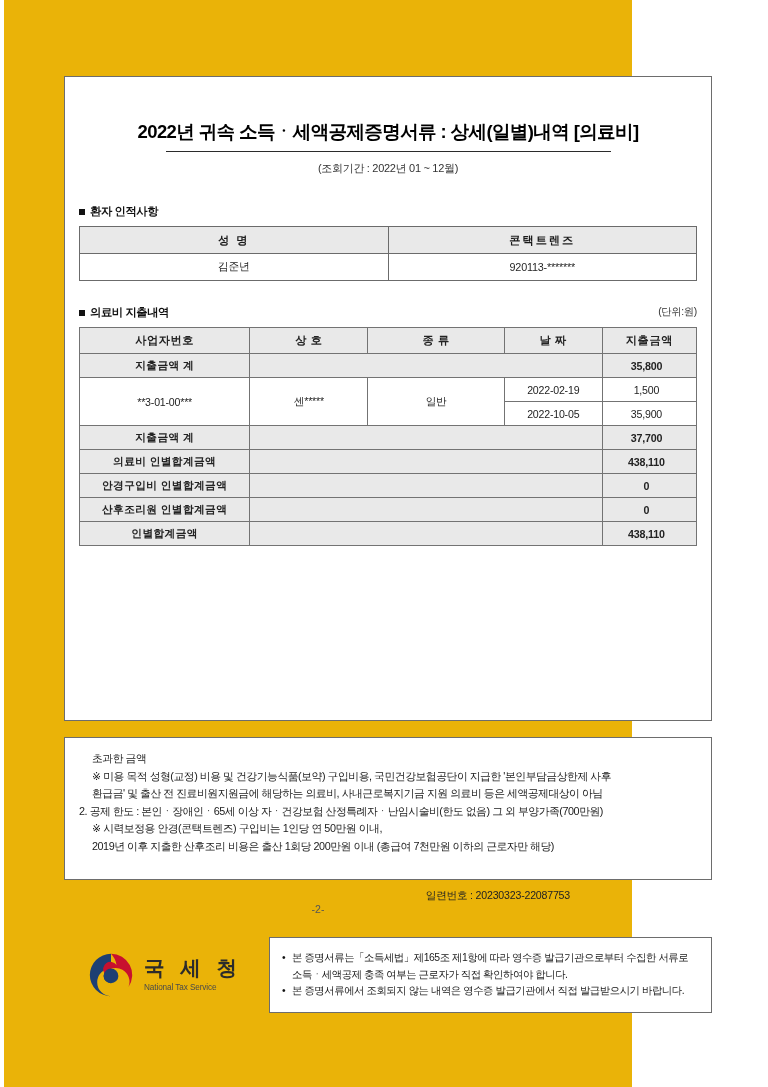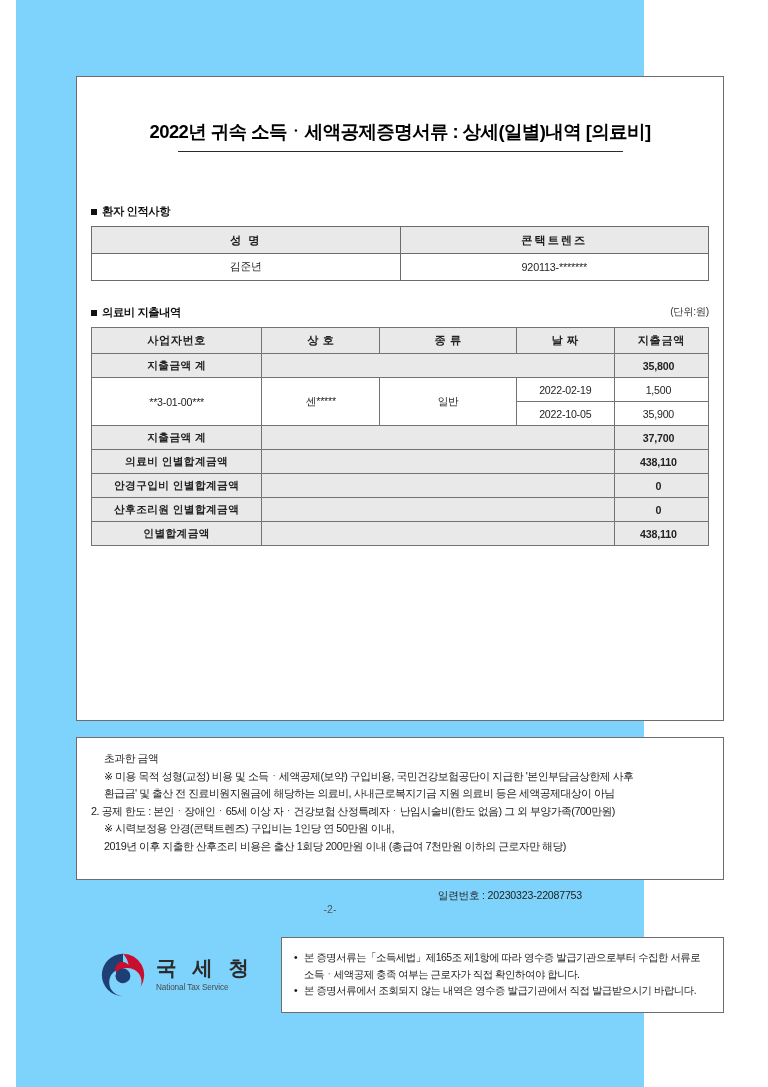--- a/index.html
+++ b/index.html
@@ -11,24 +11,24 @@
     width: 768px;
     height: 1087px;
     font-family: "Liberation Sans", "DejaVu Sans", sans-serif;
     color: #1a1a1a;
     position: relative;
     overflow: hidden;
   }
 
   .page {
     position: absolute;
-    left: 16px; top: 0;
+    left: 4px; top: 0;
     width: 628px;
     height: 1087px;
-    background: #7dd3fc;
+    background: #eab308;
   }
 
   
   .main-frame {
     position: absolute;
     left: 60px;
     top: 76px;
     width: 648px;
     height: 645px;
     border: 1.5px solid #6d6d6d;
@@ -247,20 +247,21 @@
 </style>
 </head>
 <body>
 
 <div class="page">
 
   <div class="main-frame">
 
     <div class="doc-title">2022년 귀속 소득ㆍ세액공제증명서류 : 상세(일별)내역 [의료비]</div>
     <div class="title-rule"></div>
+    <div class="doc-subtitle">(조회기간 : 2022년 01 ~ 12월)</div>
 
     <div class="section-head sec1">
       <span class="sq"></span>
       <span>환자 인적사항</span>
     </div>
 
     <table class="person-table">
       <thead>
         <tr>
           <th style="width:50%">성 명</th>
@@ -341,21 +342,21 @@
           <td class="lbl">인별합계금액</td>
           <td class="blank-cell" colspan="3"></td>
           <td class="amount">438,110</td>
         </tr>
       </tbody>
     </table>
   </div>
 
   <div class="note-box">
     <div class="note-line indent-1">초과한 금액</div>
-    <div class="note-line indent-1">※ 미용 목적 성형(교정) 비용 및 소득ㆍ세액공제(보약) 구입비용, 국민건강보험공단이 지급한 '본인부담금상한제 사후</div>
+    <div class="note-line indent-1">※ 미용 목적 성형(교정) 비용 및 건강기능식품(보약) 구입비용, 국민건강보험공단이 지급한 '본인부담금상한제 사후</div>
     <div class="note-line indent-1">환급금' 및 출산 전 진료비원지원금에 해당하는 의료비, 사내근로복지기금 지원 의료비 등은 세액공제대상이 아님</div>
     <div class="note-line">2. 공제 한도 : 본인ㆍ장애인ㆍ65세 이상 자ㆍ건강보험 산정특례자ㆍ난임시술비(한도 없음) 그 외 부양가족(700만원)</div>
     <div class="note-line indent-1">※ 시력보정용 안경(콘택트렌즈) 구입비는 1인당 연 50만원 이내,</div>
     <div class="note-line indent-1">2019년 이후 지출한 산후조리 비용은 출산 1회당 200만원 이내 (총급여 7천만원 이하의 근로자만 해당)</div>
   </div>
 
   <div class="serial">일련번호 : 20230323-22087753</div>
   <div class="page-num">-2-</div>
 
   <div class="footer">

